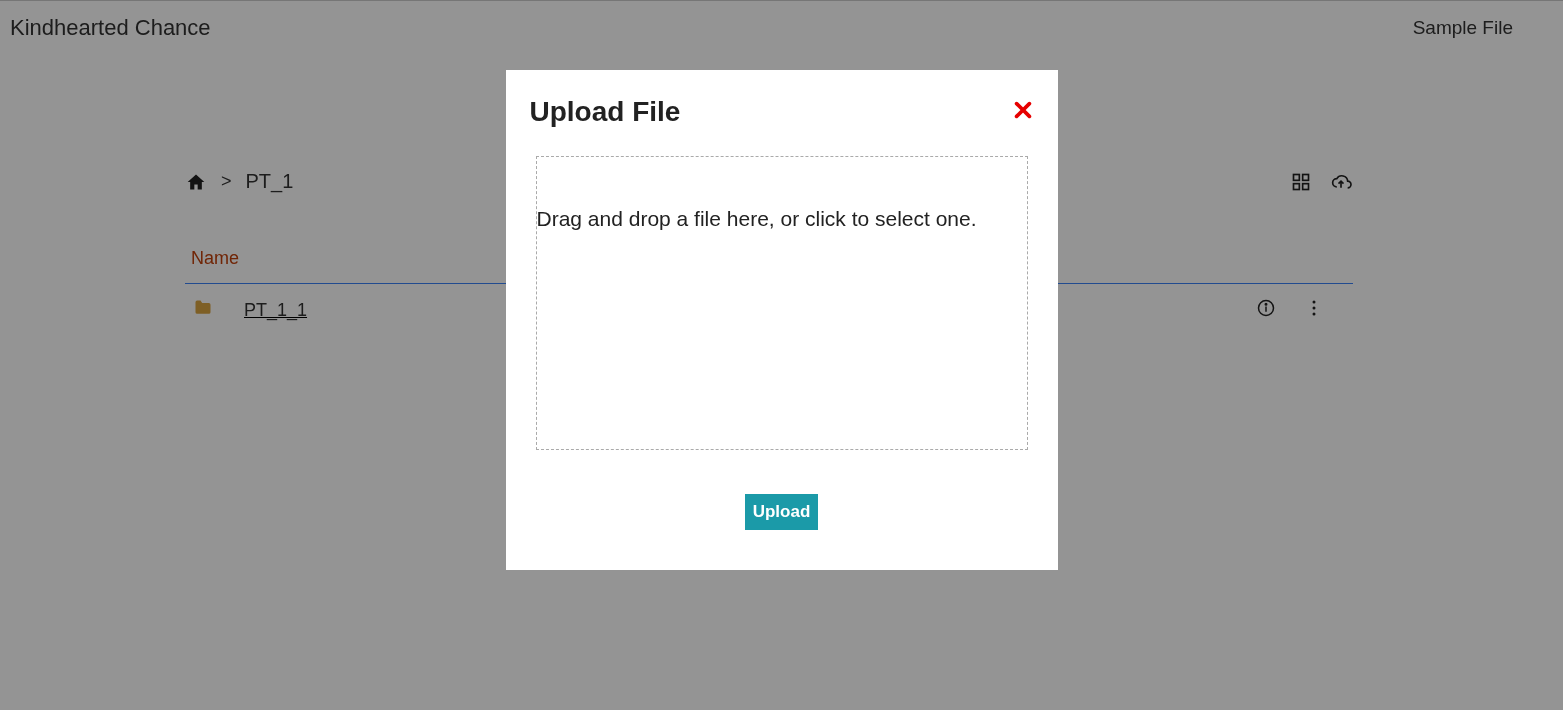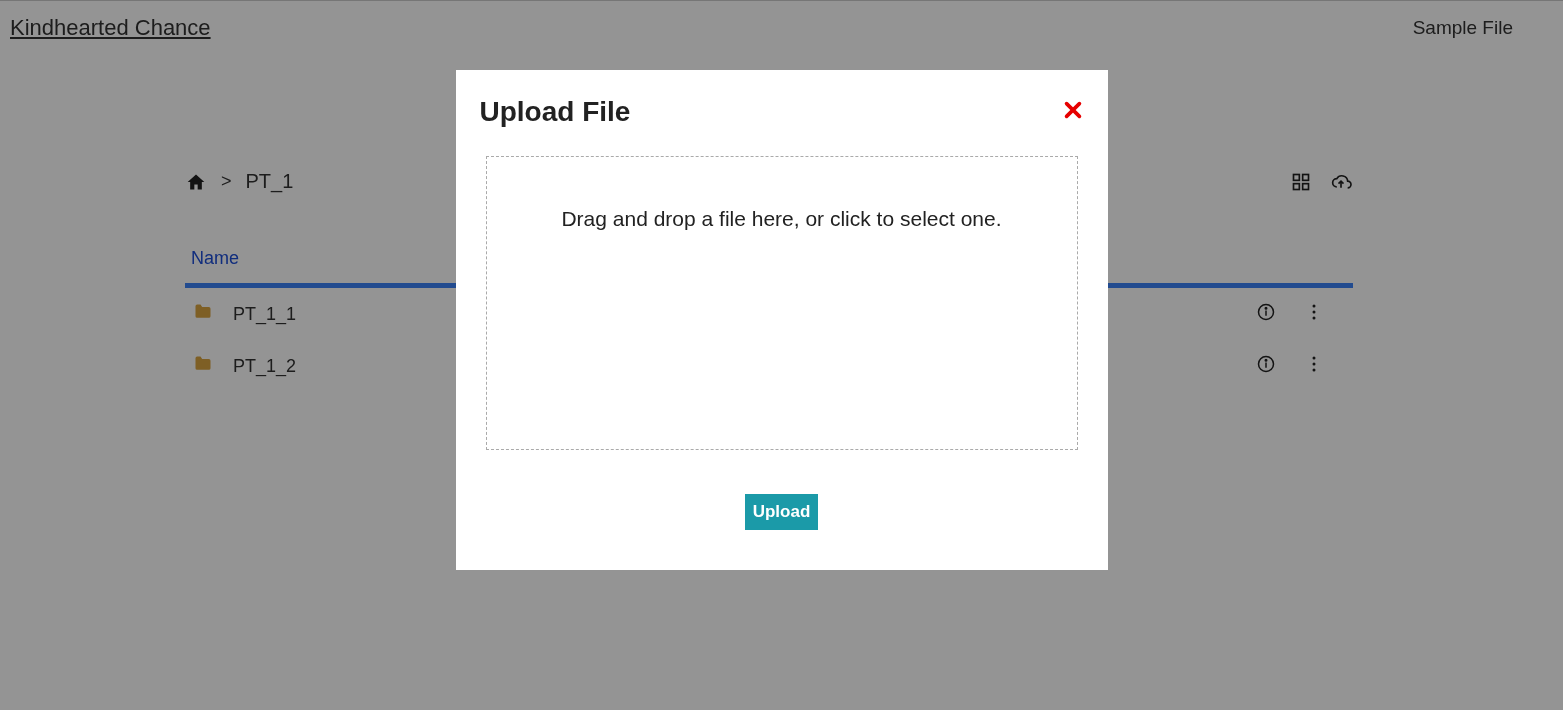--- a/index.html
+++ b/index.html
@@ -19,21 +19,20 @@
       border-top: 1px solid #ccc;
       display: flex;
       justify-content: space-between;
       align-items: center;
       padding: 14px 10px 14px 10px;
     }
     .site-title {
       font-size: 22px;
       font-weight: 400;
       color: #333;
-      text-decoration: underline;
     }
     .nav-link {
       font-size: 19px;
       color: #333;
       padding-right: 40px;
     }
     .content {
       padding: 115px 210px 0 185px;
     }
     .breadcrumb-row {
@@ -52,36 +51,37 @@
     .breadcrumb-sep {
       color: #333;
       font-size: 18px;
     }
     .actions {
       display: flex;
       gap: 18px;
       align-items: center;
     }
     .table-header {
-      border-bottom: 5px solid #3b82f6;
+      border-bottom: 1px solid #3b82f6;
       padding-bottom: 14px;
       font-size: 18px;
-      color: #1d4ed8;
+      color: #c2410c;
       padding-left: 6px;
     }
     .file-row {
       display: flex;
       align-items: center;
       padding: 14px 0 14px 6px;
       justify-content: space-between;
     }
     .file-left {
       display: flex;
       align-items: center;
-      gap: 18px;
+      gap: 29px;
+      text-decoration: underline;
     }
     .file-name {
       font-size: 18px;
       color: #333;
     }
     .folder-icon svg {
       width: 24px;
       height: 20px;
     }
     .image-thumb {
@@ -113,21 +113,21 @@
       left: 0;
       right: 0;
       bottom: 0;
       background: rgba(0,0,0,0.42);
       display: flex;
       justify-content: center;
       align-items: flex-start;
     }
     .modal {
       background: #fff;
-      width: 652px;
+      width: 552px;
       margin-top: 70px;
       padding: 26px 24px 40px 24px;
     }
     .modal-header {
       display: flex;
       justify-content: space-between;
       align-items: center;
       margin-bottom: 28px;
     }
     .modal-title {
@@ -135,21 +135,21 @@
       font-weight: 600;
       color: #222;
     }
     .close-btn {
       color: #e60000;
       cursor: pointer;
     }
     .dropzone {
       border: 1px dashed #aaa;
       height: 294px;
-      text-align: center;
+      text-align: left;
       padding-top: 50px;
       font-size: 21px;
       color: #222;
       cursor: pointer;
       margin: 0 6px;
     }
     .upload-btn {
       display: block;
       margin: 44px auto 0 auto;
       background: #1b9aa8;
@@ -217,40 +217,20 @@
               <line x1="12" y1="10" x2="12" y2="17"></line>
               <circle cx="12" cy="7" r="1" fill="#222"></circle>
             </svg></span>
           <span><svg width="6" height="18" viewBox="0 0 6 24" fill="#222">
               <circle cx="3" cy="4" r="2"></circle>
               <circle cx="3" cy="12" r="2"></circle>
               <circle cx="3" cy="20" r="2"></circle>
             </svg></span>
         </div>
       </div>
-      <div class="file-row">
-        <div class="file-left">
-          <span class="folder-icon"><svg viewBox="0 0 24 24" fill="#d9a441">
-              <path d="M3 5a2 2 0 012-2h4l2 3h8a2 2 0 012 2v9a2 2 0 01-2 2H5a2 2 0 01-2-2z"></path>
-            </svg></span>
-          <span class="file-name">PT_1_2</span>
-        </div>
-        <div class="row-actions">
-          <span><svg width="18" height="18" viewBox="0 0 24 24" fill="none" stroke="#222" stroke-width="2">
-              <circle cx="12" cy="12" r="10"></circle>
-              <line x1="12" y1="10" x2="12" y2="17"></line>
-              <circle cx="12" cy="7" r="1" fill="#222"></circle>
-            </svg></span>
-          <span><svg width="6" height="18" viewBox="0 0 6 24" fill="#222">
-              <circle cx="3" cy="4" r="2"></circle>
-              <circle cx="3" cy="12" r="2"></circle>
-              <circle cx="3" cy="20" r="2"></circle>
-            </svg></span>
-        </div>
-      </div>
     </div>
 </div>
 
 <div class="overlay">
   <div class="modal">
     <div class="modal-header">
       <div class="modal-title">Upload File</div>
       <div class="close-btn">
         <svg width="22" height="22" viewBox="0 0 24 24" fill="none" stroke="#e60000" stroke-width="4" stroke-linecap="round">
             <path d="M5 5l14 14M19 5L5 19"></path>

